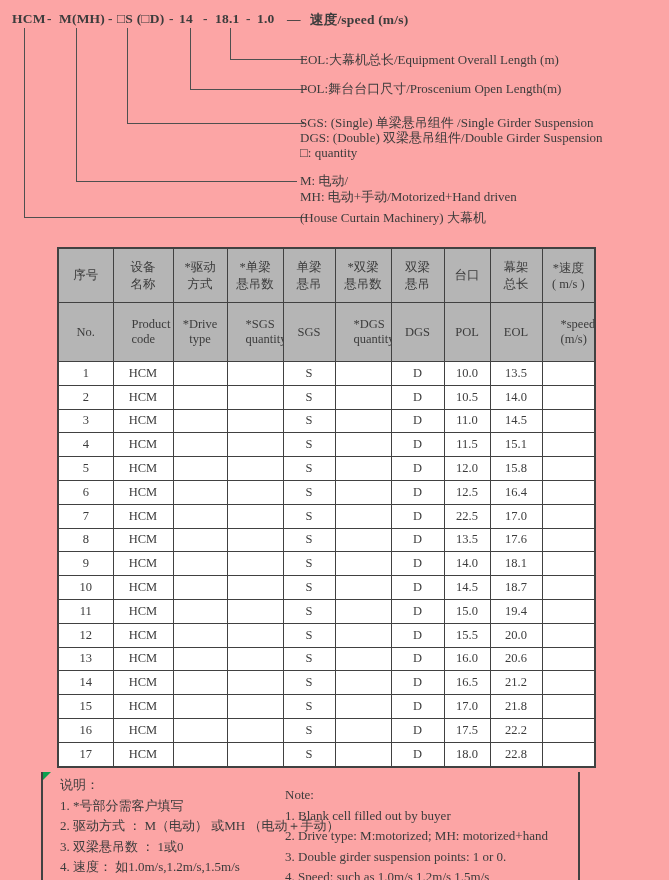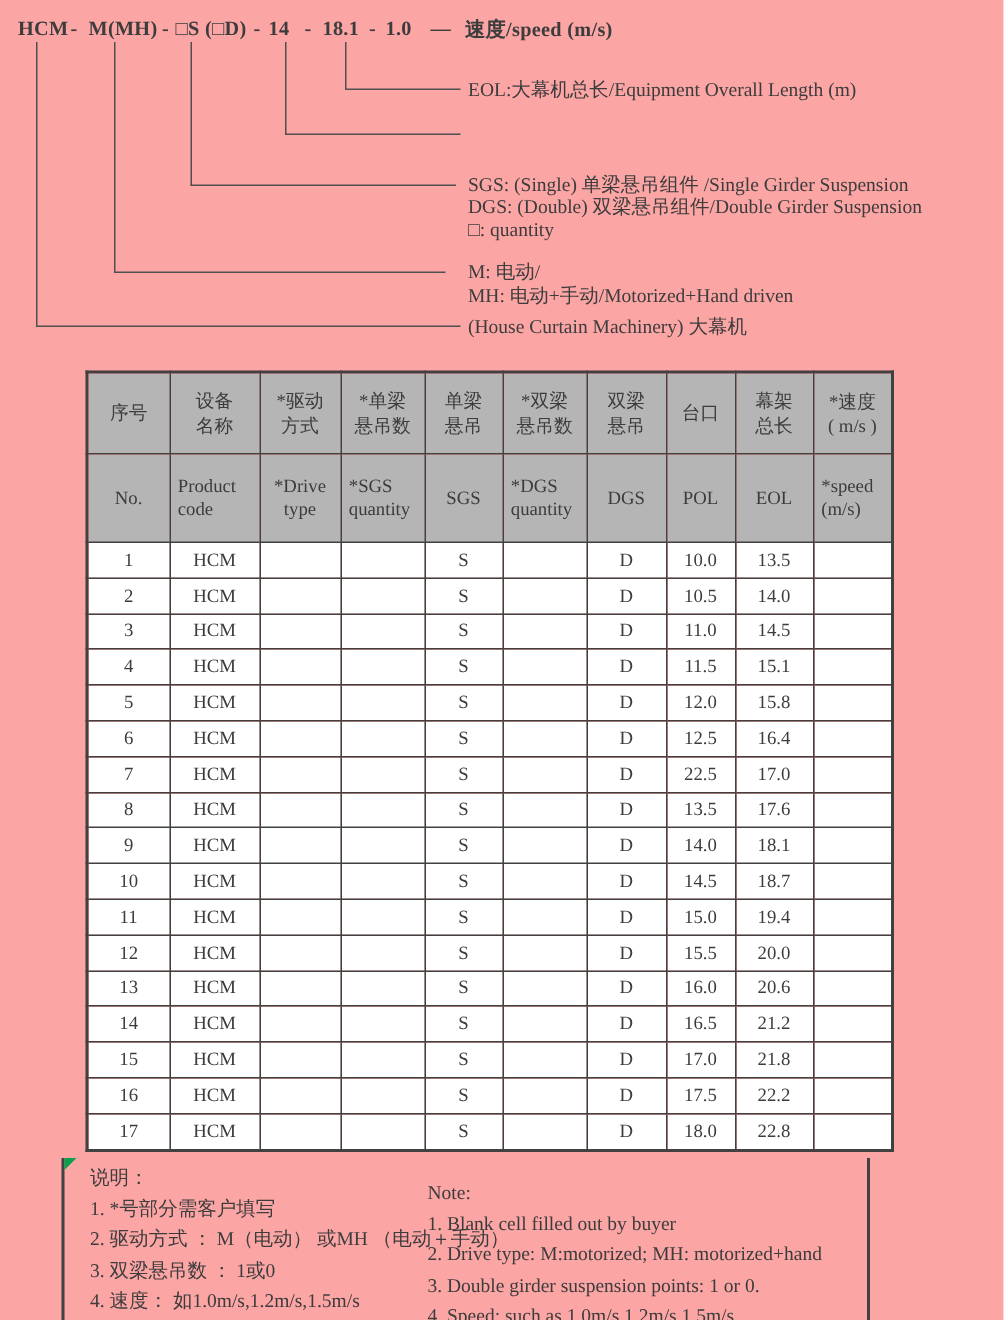--- a/index.html
+++ b/index.html
@@ -12,39 +12,39 @@
   .diagram { position:absolute; left:0; top:0; width:669px; height:240px; }
   .code-seg {
     position:absolute; top:11px; font-size:13.5px; font-weight:600;
     letter-spacing:.2px; white-space:nowrap;
   }
   .connector {
     position:absolute; border-left:1.5px solid #4f4f4f;
     border-bottom:1.5px solid #4f4f4f;
   }
   .dlabel {
-    position:absolute; left:312px; font-size:13px; line-height:15px;
+    position:absolute; left:300px; font-size:13px; line-height:15px;
     white-space:nowrap; font-weight:500;
   }
   .dlabel div { white-space:nowrap; }
   
   .spec-table {
     position:absolute; left:41px; top:247px; width:539px;
     border-collapse:collapse; table-layout:fixed; font-size:12.5px;margin-left:16px;
   }
   .spec-table th, .spec-table td {
     border:1px solid #414141; padding:0 2px; overflow:hidden;
   }
   .spec-table { border:2px solid #414141; }
   .spec-table thead th {
     background:#b5b5b5; font-weight:500; text-align:center; vertical-align:middle;
   }
   .spec-table thead tr.h-cn th { height:53px; }
   .spec-table thead tr.h-en th { height:58px; }
-  .spec-table thead th.ta-l { text-align:left; padding-left:5px; }
+  .spec-table thead th.ta-l { text-align:left; padding-left:18px; }
   .spec-table tbody td { height:22.8px; text-align:center; background:#ffffff; }
   
   .notes {
     position:absolute; left:41px; top:772px; width:535px; height:108px;
     border-left:2px solid #414141; border-right:2px solid #414141;
     font-size:13px;
   }
   .corner-flag {
     position:absolute; left:0; top:0; width:0; height:0;
     border-top:8px solid #0aa04e; border-right:8px solid transparent;
@@ -73,20 +73,21 @@
     <span class="code-seg" style="left:287px">—</span>
     <span class="code-seg" style="left:310px">速度/speed  (m/s)</span>
 
     <div class="connector" style="left:230px; top:28px; width:76px;  height:31px;"></div>
     <div class="connector" style="left:190px; top:28px; width:116px; height:61px;"></div>
     <div class="connector" style="left:127px; top:28px; width:176px; height:95px;"></div>
     <div class="connector" style="left:76px;  top:28px; width:220px; height:153px;"></div>
     <div class="connector" style="left:24px;  top:28px; width:282px; height:189px;"></div>
 
     <div class="dlabel" style="top:52px">EOL:大幕机总长/Equipment Overall Length (m)</div>
+    <div class="dlabel" style="top:81px">POL:舞台台口尺寸/Proscenium Open Length(m)</div>
     <div class="dlabel" style="top:173px; line-height:15.5px">
       <div>M:  电动/</div>
       <div>MH:  电动+手动/Motorized+Hand driven</div>
     </div>
     <div class="dlabel" style="top:115px">
       <div>SGS:  (Single) 单梁悬吊组件 /Single Girder Suspension</div>
       <div>DGS:   (Double)  双梁悬吊组件/Double Girder Suspension</div>
       <div>□: quantity</div>
     </div>
     <div class="dlabel" style="top:210px">(House Curtain Machinery) 大幕机</div>

